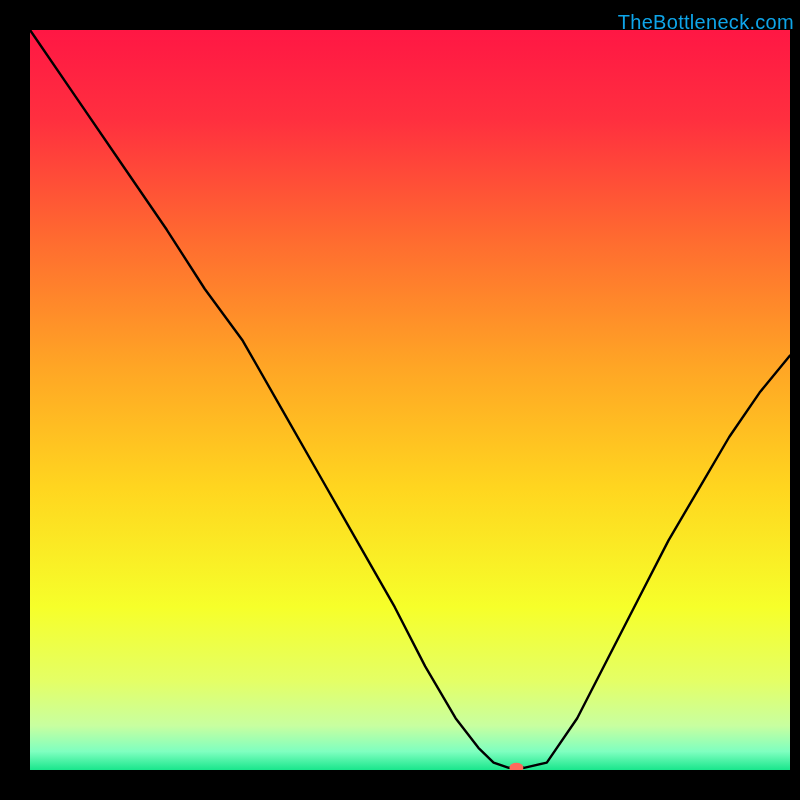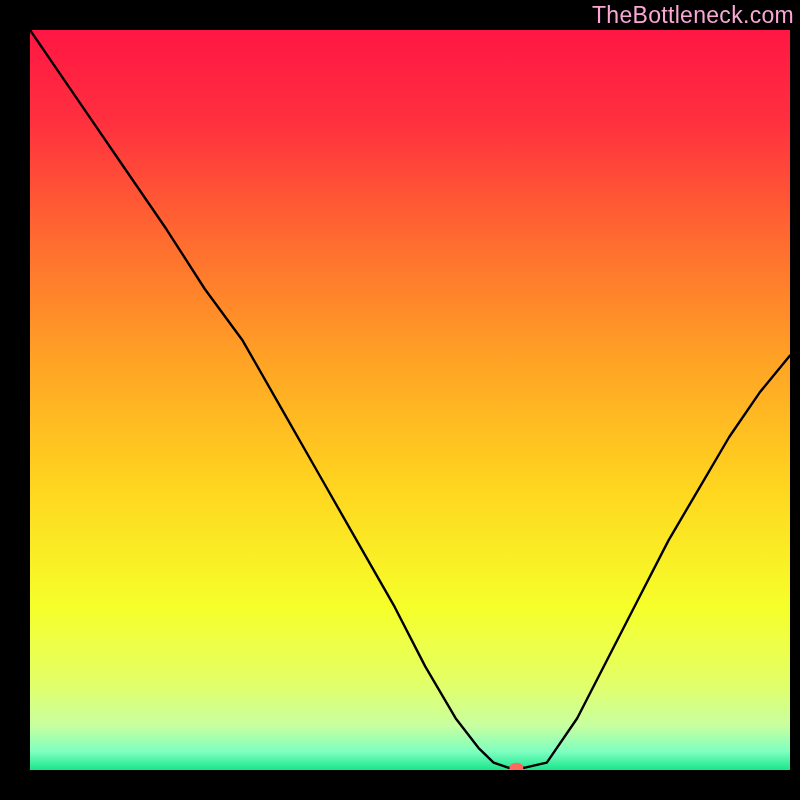--- a/index.html
+++ b/index.html
@@ -1,17 +1,17 @@
 <!DOCTYPE html>
 <html><head>
 <meta charset="utf-8">
 <style>
 html,body{margin:0;padding:0;width:800px;height:800px;overflow:hidden;background:#000;font-family:Arial,Helvetica,sans-serif}
 .wrap{position:relative;width:800px;height:800px}
-.attrib{position:absolute;top:2px;right:6px;color:#f9a8d4;font-size:23px;letter-spacing:.3px}
+.attrib{position:absolute;top:11px;right:6px;color:#0ea5e9;font-size:20px;letter-spacing:.3px}
 svg{display:block}
 </style>
 </head>
 <body>
 <div class="wrap">
   <div class="attrib">TheBottleneck.com</div>
   <svg id="plot" width="800" height="800">
       <defs>
         <linearGradient id="bg" x1="0" y1="0" x2="0" y2="1">
           <stop offset="0%" stop-color="#ff1744"></stop>

